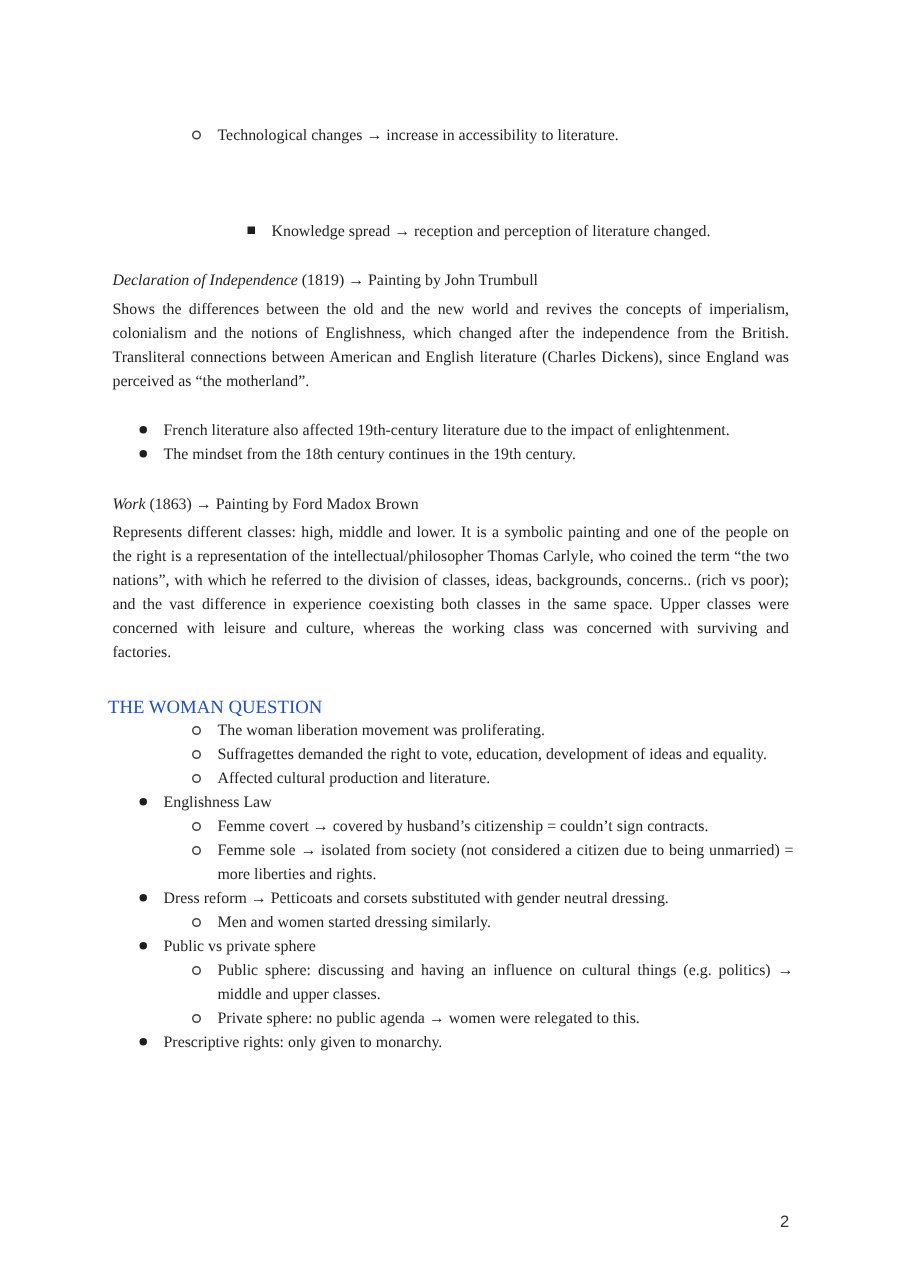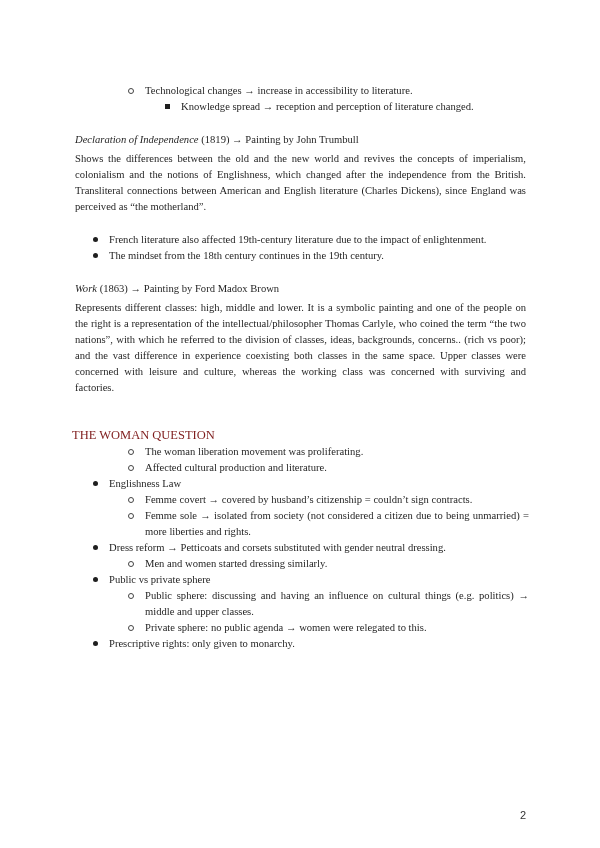--- a/index.html
+++ b/index.html
@@ -7,30 +7,30 @@
          font-family: "Liberation Serif", "DejaVu Serif", serif; color: #1f1f1f; }
   .page { position: absolute; left: 0; top: 13px; width: 508px; height: 848px; background: #fff; text-decoration: underline; }
   .content { position: absolute; left: 72px; top: 70px; width: 457px; font-size: 10.6px; line-height: 16px; }
   p { margin: 3px; text-align: justify; }
   .gap { height: 14px; }
   .gap-sm { height: 10px; }
   ul { list-style: none; margin: 0; padding: 0; }
   li { position: relative; }
   .l1 { padding-left: 37px; }
   .l2 { padding-left: 73px; text-align: justify; }
-  .l3 { padding-left: 109px; }
+  .l3 { padding-left: 109px; margin-top: 48px; }
   .bullet { position: absolute; top: 0; display: inline-block; width: 12px; text-align: center; }
   .l1 .bullet { left: 17px; }
   .l2 .bullet { left: 53px; }
   .l3 .bullet { left: 89px; }
   .dot { display: inline-block; width: 5px; height: 5px; border-radius: 50%; background: #1f1f1f; vertical-align: middle; margin-top: -2px; }
   .circ { display: inline-block; width: 4px; height: 4px; border-radius: 50%; border: 1px solid #444; vertical-align: middle; margin-top: -2px; }
   .sq { display: inline-block; width: 5px; height: 5px; background: #1f1f1f; vertical-align: middle; margin-top: -2px; }
   em { font-style: italic; }
-  .heading { color: #7f1d1d; font-size: 12.5px; line-height: 17px; margin-top: 18px; }
+  .heading { color: #1d4ed8; font-size: 12.5px; line-height: 17px; margin-top: 6px; }
   .pagenum { position: absolute; left: 520px; top: 796px; font-size: 11px; font-family: "Liberation Sans", sans-serif; color: #333; }
 </style>
 </head>
 <body>
 
 <div class="page">
   <div class="content">
 
     <ul>
       <li class="l2">
@@ -70,20 +70,24 @@
 
     <div class="heading">THE WOMAN QUESTION</div>
 
     <ul>
       <li class="l2">
         <span class="bullet"><span class="circ"></span></span>
         <span>The woman liberation movement was proliferating.</span>
       </li>
       <li class="l2">
         <span class="bullet"><span class="circ"></span></span>
+        <span>Suffragettes demanded the right to vote, education, development of ideas and equality.</span>
+      </li>
+      <li class="l2">
+        <span class="bullet"><span class="circ"></span></span>
         <span>Affected cultural production and literature.</span>
       </li>
 
       <li class="l1">
         <span class="bullet"><span class="dot"></span></span>
         <span>Englishness Law</span>
       </li>
       <li class="l2">
         <span class="bullet"><span class="circ"></span></span>
         <span>Femme covert → covered by husband’s citizenship = couldn’t sign contracts.</span>

